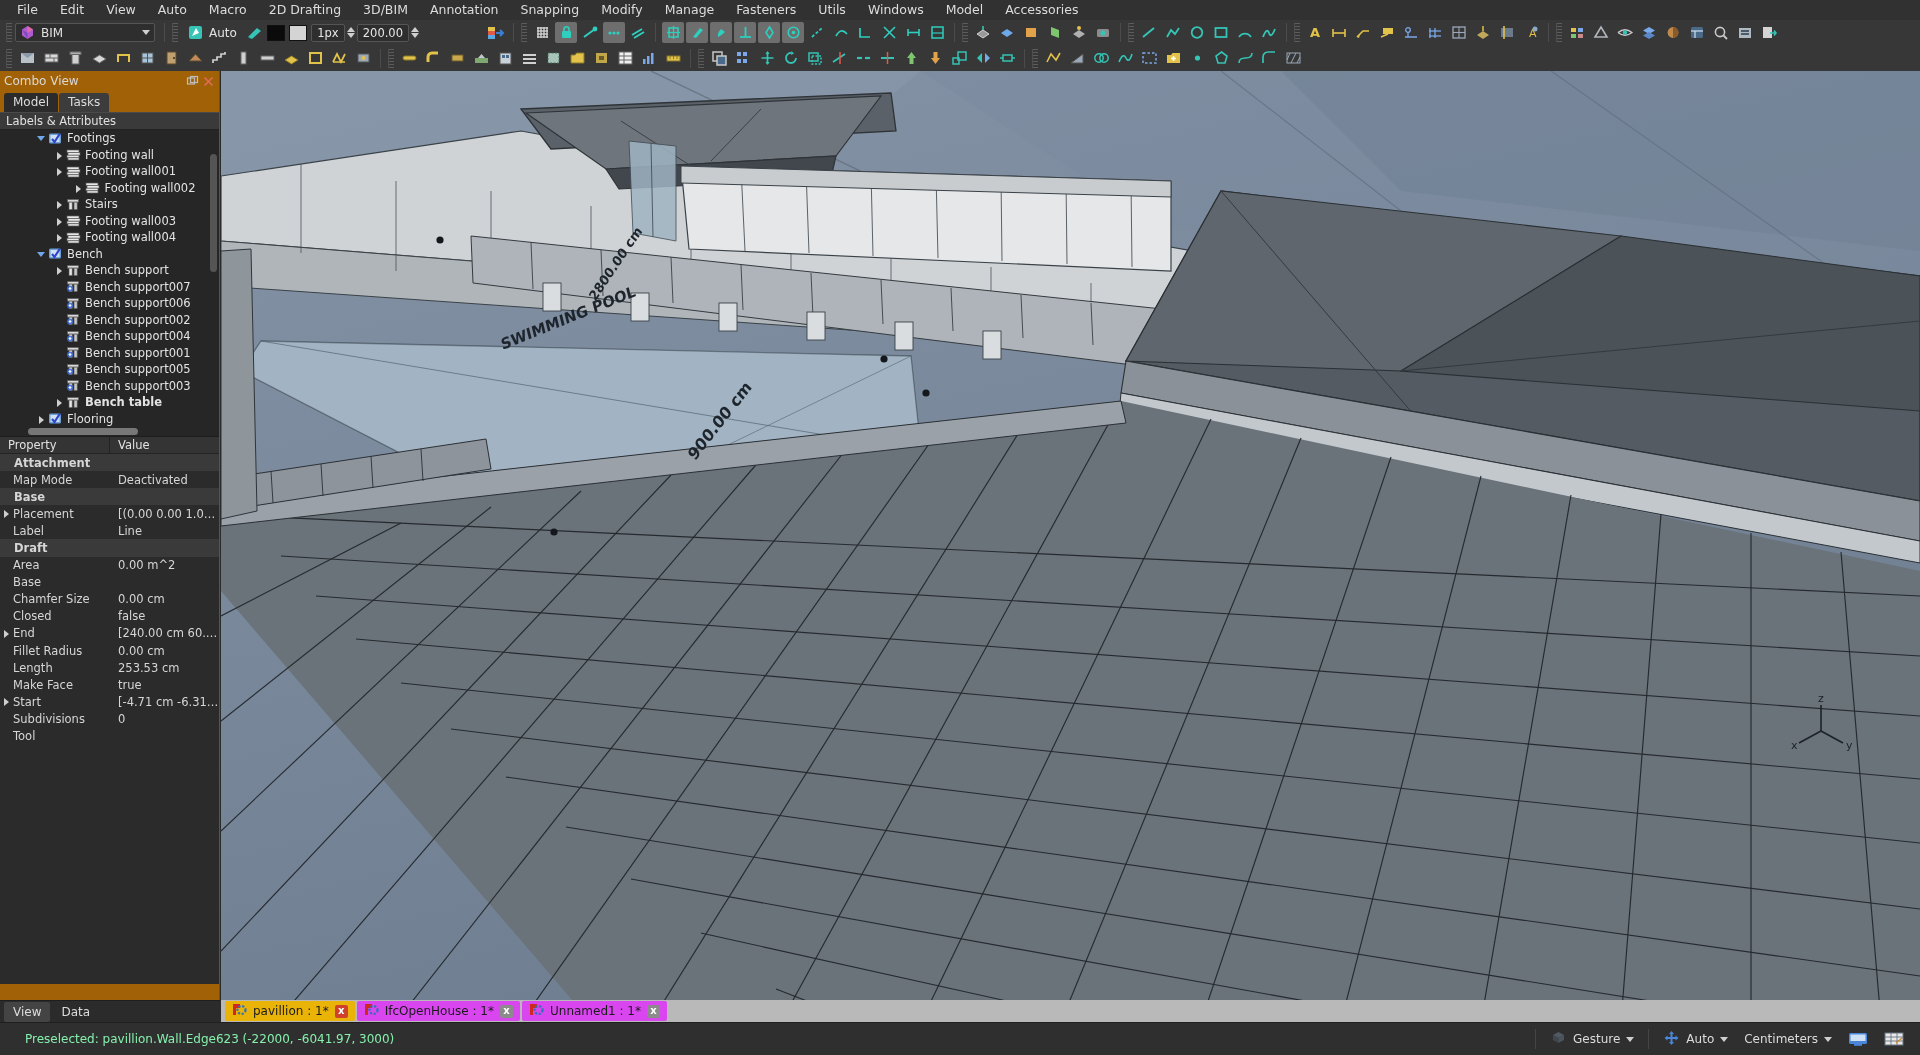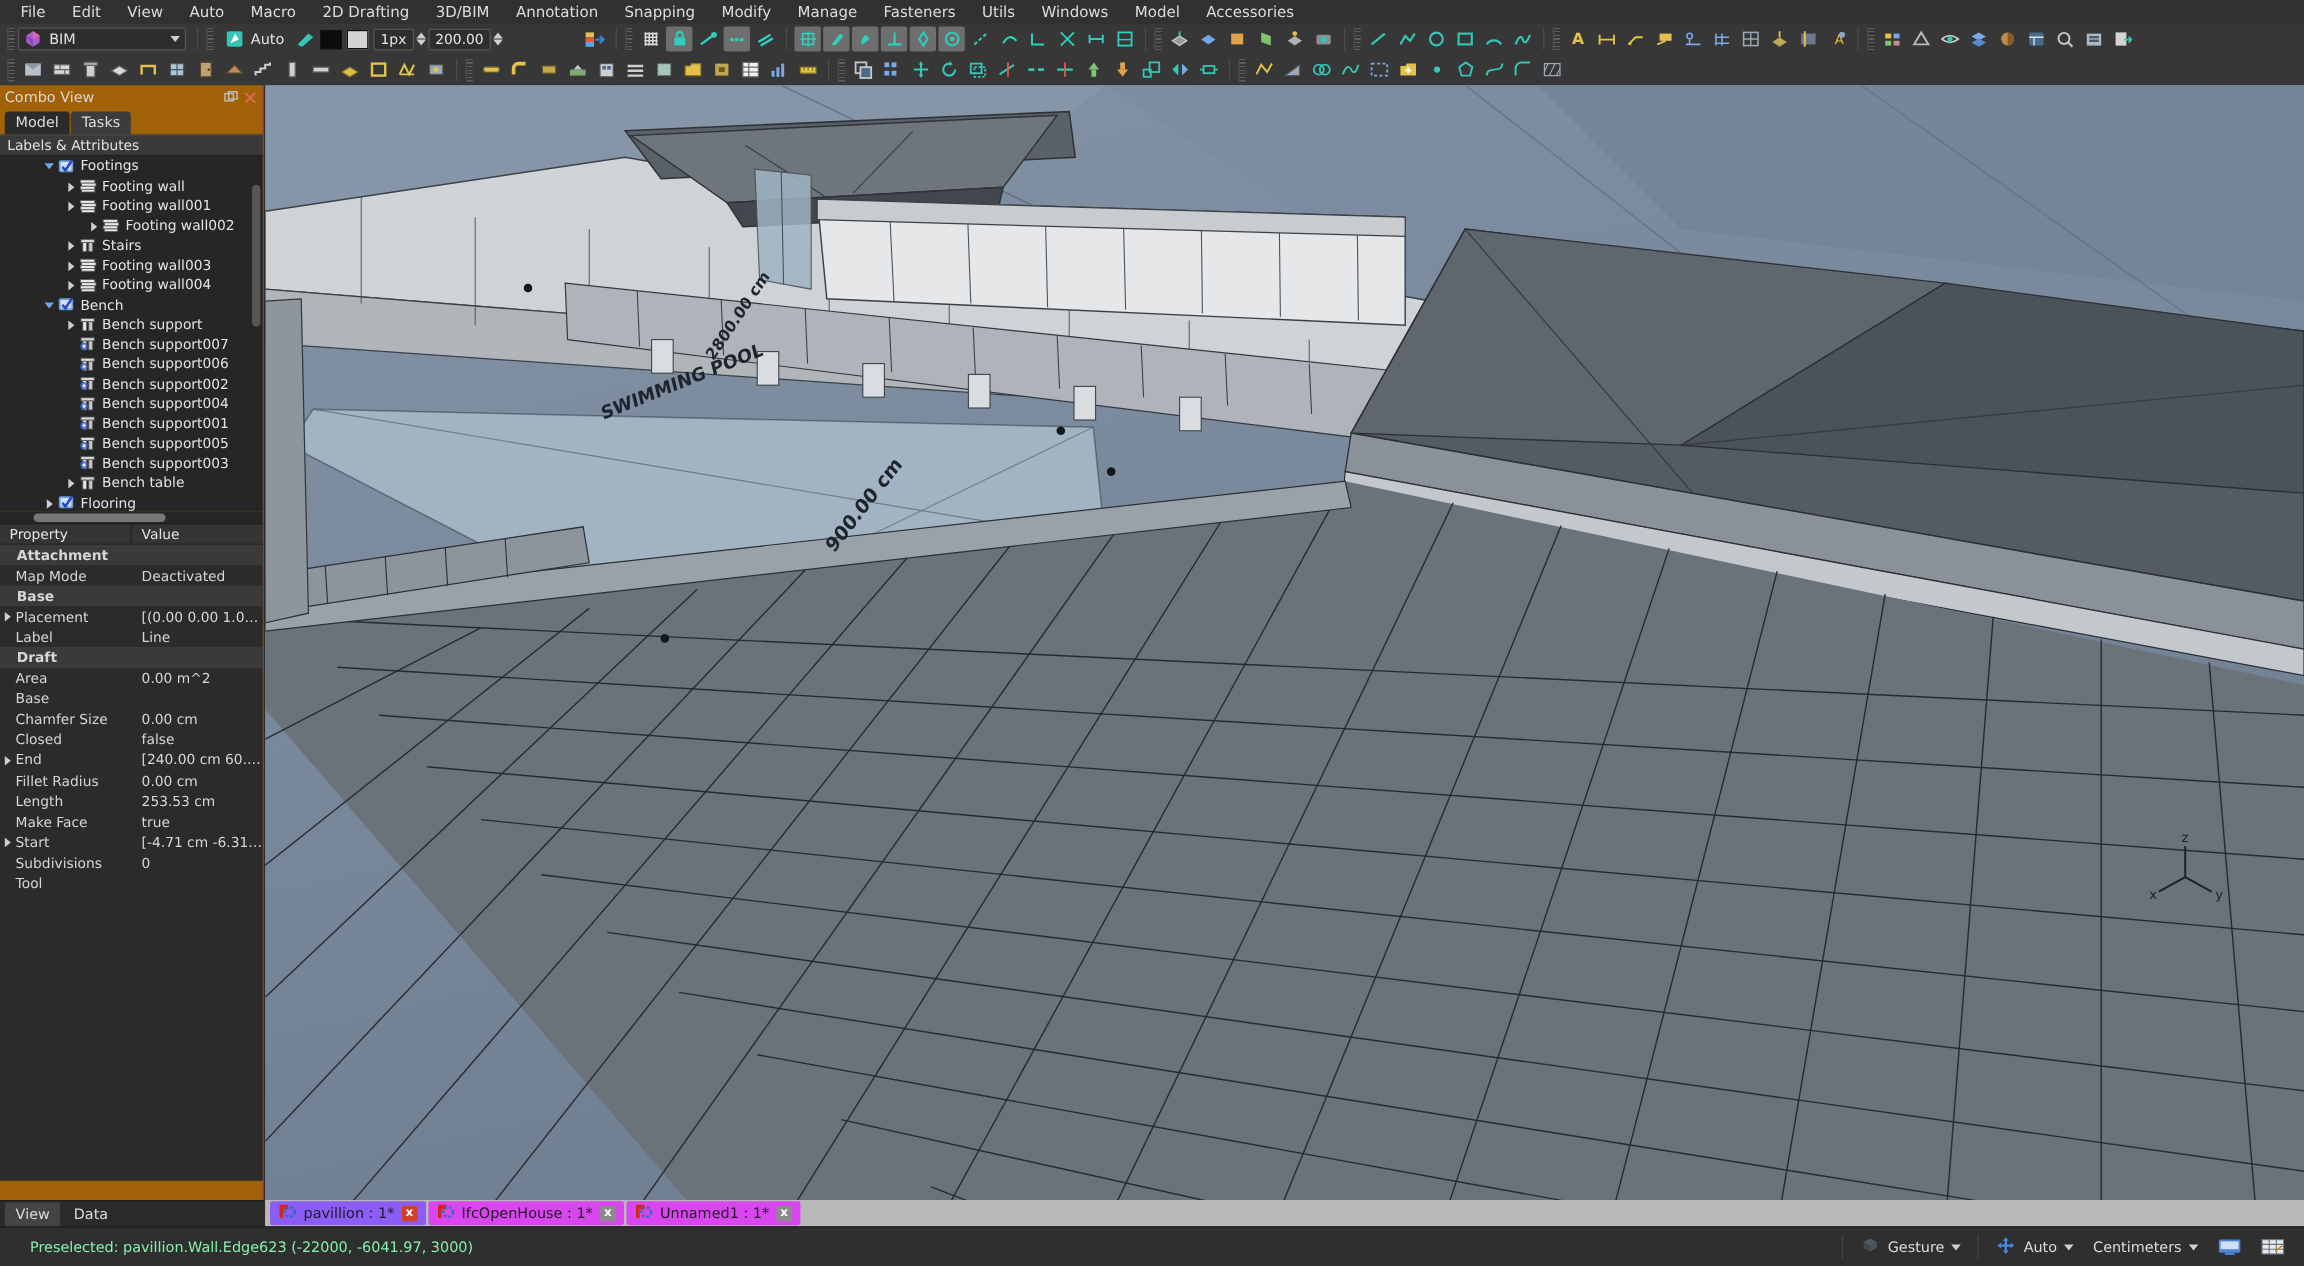--- a/index.html
+++ b/index.html
@@ -171,21 +171,21 @@
 
   
   .docTabs{
     position:absolute; left:221px; bottom:33px; width:1699px; height:22px;
     background:#b9b9b9; display:flex; align-items:center; padding-left:4px; gap:2px;
   }
   .docTab{
     display:flex;align-items:center;gap:6px;height:20px;padding:0 7px;
     font-size:12px; color:#1b1b1b; border-radius:2px; background:#d946ef;
   }
-  .docTab.active{ background:#8b5cf6; }
+  .docTab.active{ background:#eab308; }
   .closeX{
     width:13px;height:13px;display:flex;align-items:center;justify-content:center;
     font-size:10px;color:#fff;background:#8b8b8b;border-radius:2px;line-height:1;
     font-weight:bold;
   }
   .closeX.red{ background:#d0412b; }
 
   
   .statusbar{
     position:absolute; left:0; bottom:0; width:1920px; height:33px;
@@ -1118,21 +1118,21 @@
           <span class="arrow "></span>
           <span class="ticon"><svg width="15" height="13" viewBox="0 0 15 13">
               <rect x="1.5" y="1.5" width="11" height="2.6" fill="#d8d8d8" stroke="#5a5a5a" stroke-width="0.7"></rect>
               <rect x="3" y="4.1" width="3.2" height="7.5" fill="#e6e6e6" stroke="#5a5a5a" stroke-width="0.7"></rect>
               <rect x="8" y="4.1" width="3.2" height="7.5" fill="#c8c8c8" stroke="#5a5a5a" stroke-width="0.7"></rect>
               <circle cx="4" cy="8.5" r="3.1" fill="#3a6ad8" opacity="0.85"></circle>
               <path d="M2.6 8.5 h2.8 M4 7.1 v2.8" stroke="#fff" stroke-width="1.1"></path>
             </svg></span>
           <span class="tlabel">Bench support003</span>
         </div>
-        <div class="trow" style="padding-left: 54px;">
+        <div class="trow" style="padding-left: 54px; font-weight: bold;">
           <span class="arrow r"></span>
           <span class="ticon"><svg width="15" height="13" viewBox="0 0 15 13">
               <rect x="1.5" y="1.5" width="11" height="2.6" fill="#d8d8d8" stroke="#5a5a5a" stroke-width="0.7"></rect>
               <rect x="3" y="4.1" width="3.2" height="7.5" fill="#e6e6e6" stroke="#5a5a5a" stroke-width="0.7"></rect>
               <rect x="8" y="4.1" width="3.2" height="7.5" fill="#c8c8c8" stroke="#5a5a5a" stroke-width="0.7"></rect>
             </svg></span>
           <span class="tlabel">Bench table</span>
         </div>
         <div class="trow" style="padding-left: 36px;">
           <span class="arrow r"></span>

